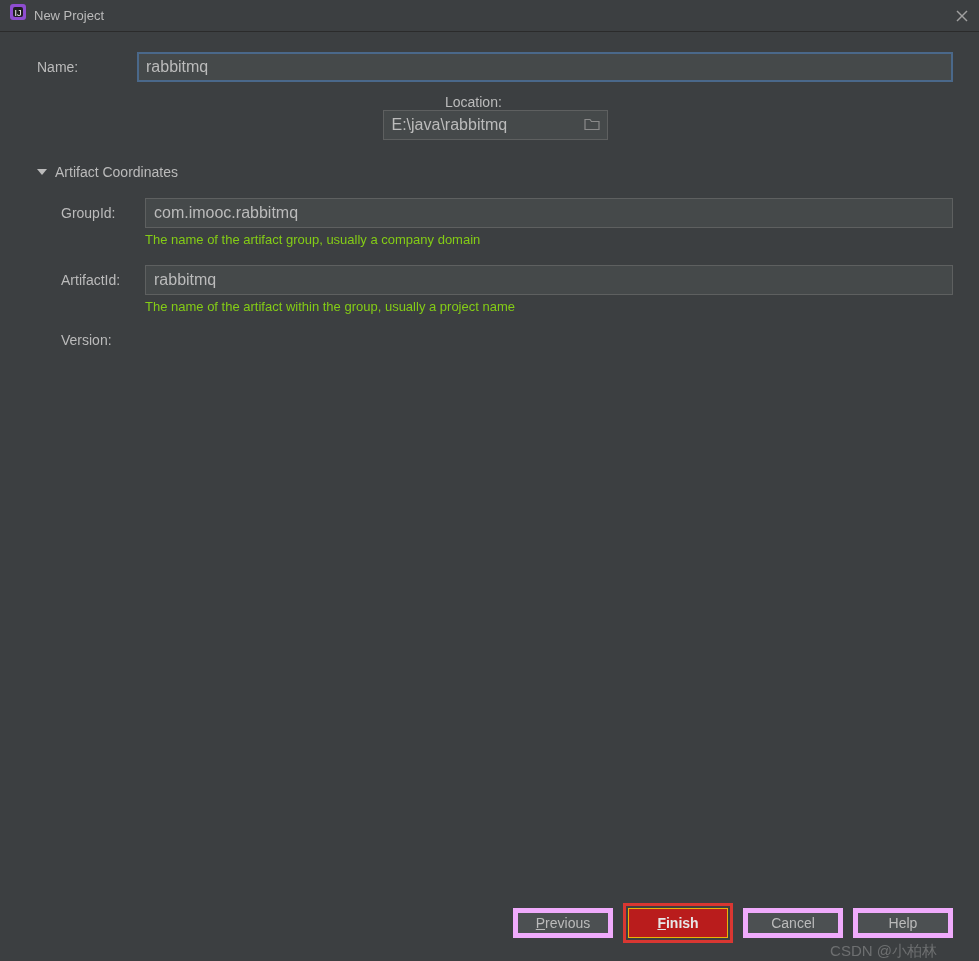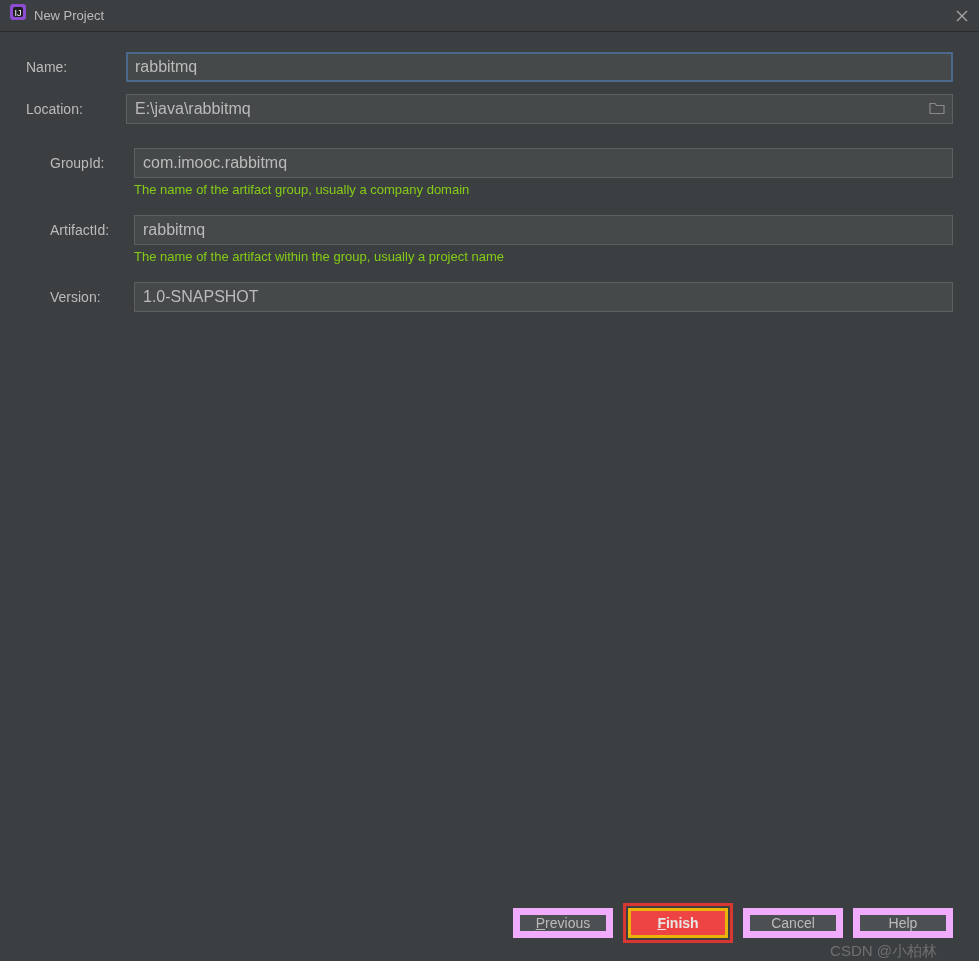--- a/index.html
+++ b/index.html
@@ -21,20 +21,21 @@
     }
     .titlebar .app-icon {
       width: 16px; height: 23px;
       margin-right: 8px;
     }
     .titlebar .title-text { color: #bbbbbb; font-size: 13px; flex: 0 0 auto; }
     .titlebar .spacer { flex: 1 1 auto; }
     .titlebar .close { width: 14px; height: 14px; color: #a0a0a0; cursor: pointer; }
     .content {
       padding: 20px 26px 0 26px;
+      margin-left: 11px;
     }
     .row {
       display: flex;
       align-items: center;
       margin-bottom: 12px;
     }
     .row.with-hint { margin-bottom: 4px; }
     .label-col {
       width: 100px;
       color: #bbbbbb;
@@ -88,31 +89,31 @@
       position: absolute;
       bottom: 18px; right: 26px;
       display: flex;
       gap: 10px;
       align-items: center;
     }
     .btn {
       min-width: 100px;
       height: 30px;
       background: #4c5052;
-      border: 7px solid #f0abfc;
+      border: 5px solid #f0abfc;
       color: #bbbbbb;
       font-size: 14px;
       display: flex;
       align-items: center;
       justify-content: center;
       cursor: pointer;
     }
     .btn.primary {
-      background: #ef4444;
-      border: 3px solid #eab308;
+      background: #b91c1c;
+      border: 1px solid #eab308;
       color: #e6e6e6;
       font-weight: bold;
     }
     .btn .mnemonic { text-decoration: underline; }
     .highlight-ring {
       border: 3px solid #d93732;
       padding: 2px;
       display: inline-flex;
     }
     .watermark {
@@ -145,54 +146,55 @@
   </span>
 </div>
 
 <div class="content">
   <div class="row">
     <div class="label-col">Name:</div>
     <div class="input-col">
       <input class="text-input focused" type="text" value="rabbitmq" style="">
     </div>
   </div>
-  <div class="row" style="margin-bottom:24px;">
+  <div class="row" style="margin-bottom:24px;flex-direction:column;">
     <div class="label-col">Location:</div>
     <div class="input-col">
       <input class="text-input" type="text" value="E:\java\rabbitmq" style="">
       <span class="folder-icon">
         <svg width="16" height="14" viewBox="0 0 16 14">
           <path d="M1 3 h5 l1.5 2 H15 v8 H1 Z" fill="none" stroke="#8a8a8a" stroke-width="1.2"></path>
         </svg>
       </span>
     </div>
   </div>
 
+  <div class="section-header">
+    <span class="chevron"></span>
+    <span>Artifact Coordinates</span>
+  </div>
 
   <div class="row with-hint">
     <div class="label-col indent">GroupId:</div>
     <div class="input-col">
       <input class="text-input" type="text" value="com.imooc.rabbitmq" style="">
     </div>
   </div>
   <div class="hint">The name of the artifact group, usually a company domain</div>
 
   <div class="row with-hint">
     <div class="label-col indent">ArtifactId:</div>
     <div class="input-col">
       <input class="text-input" type="text" value="rabbitmq" style="">
     </div>
   </div>
   <div class="hint">The name of the artifact within the group, usually a project name</div>
 
   <div class="row">
     <div class="label-col indent">Version:</div>
-    <div class="input-col">
-      <input class="text-input" type="text" value="1.0-SNAPSHOT" style="">
-    </div>
   </div>
 </div>
 
 <div class="button-bar">
   <div class="btn">
     <span><span class="mnemonic">P</span><span>revious</span></span>
   </div>
   <div class="highlight-ring">
     <div class="btn primary">
       <span><span class="mnemonic">F</span><span>inish</span></span>

